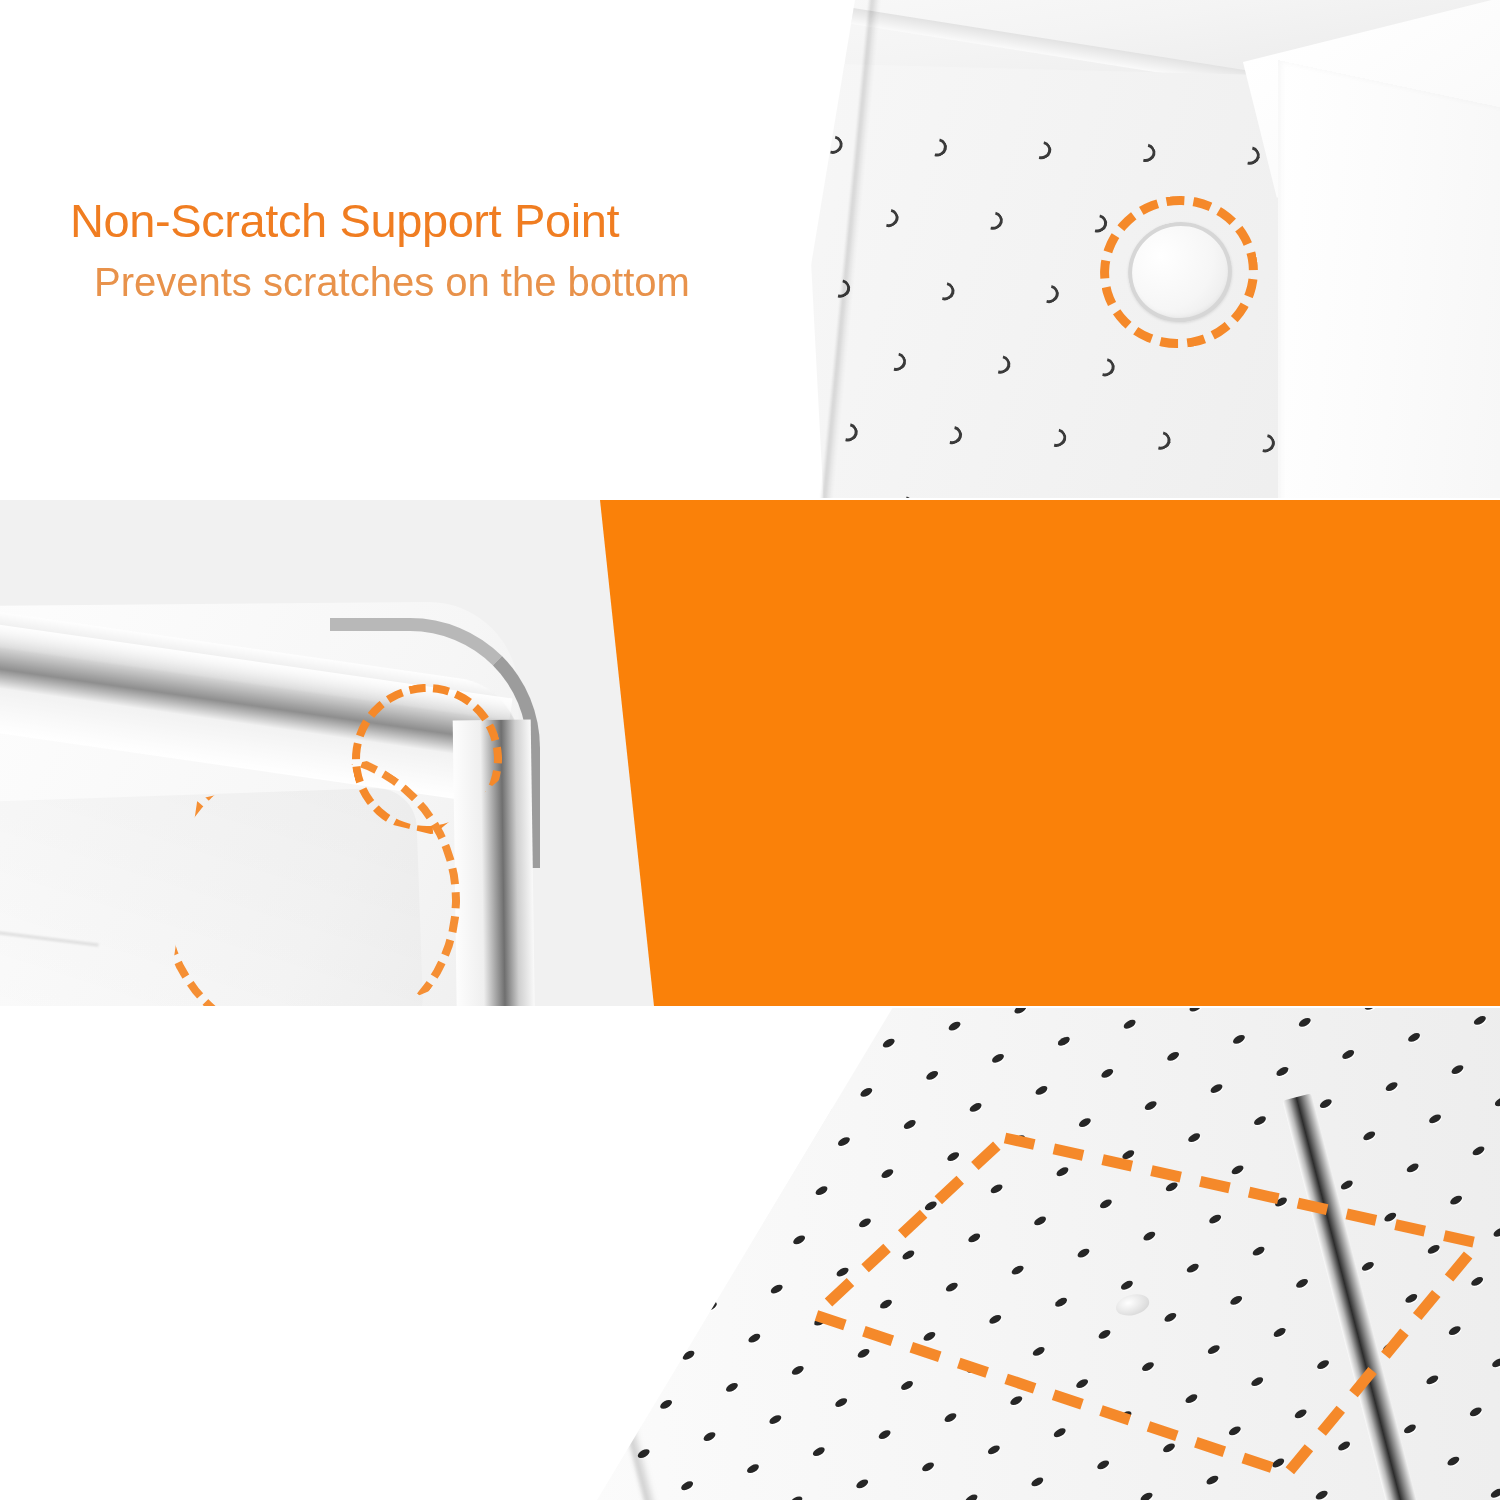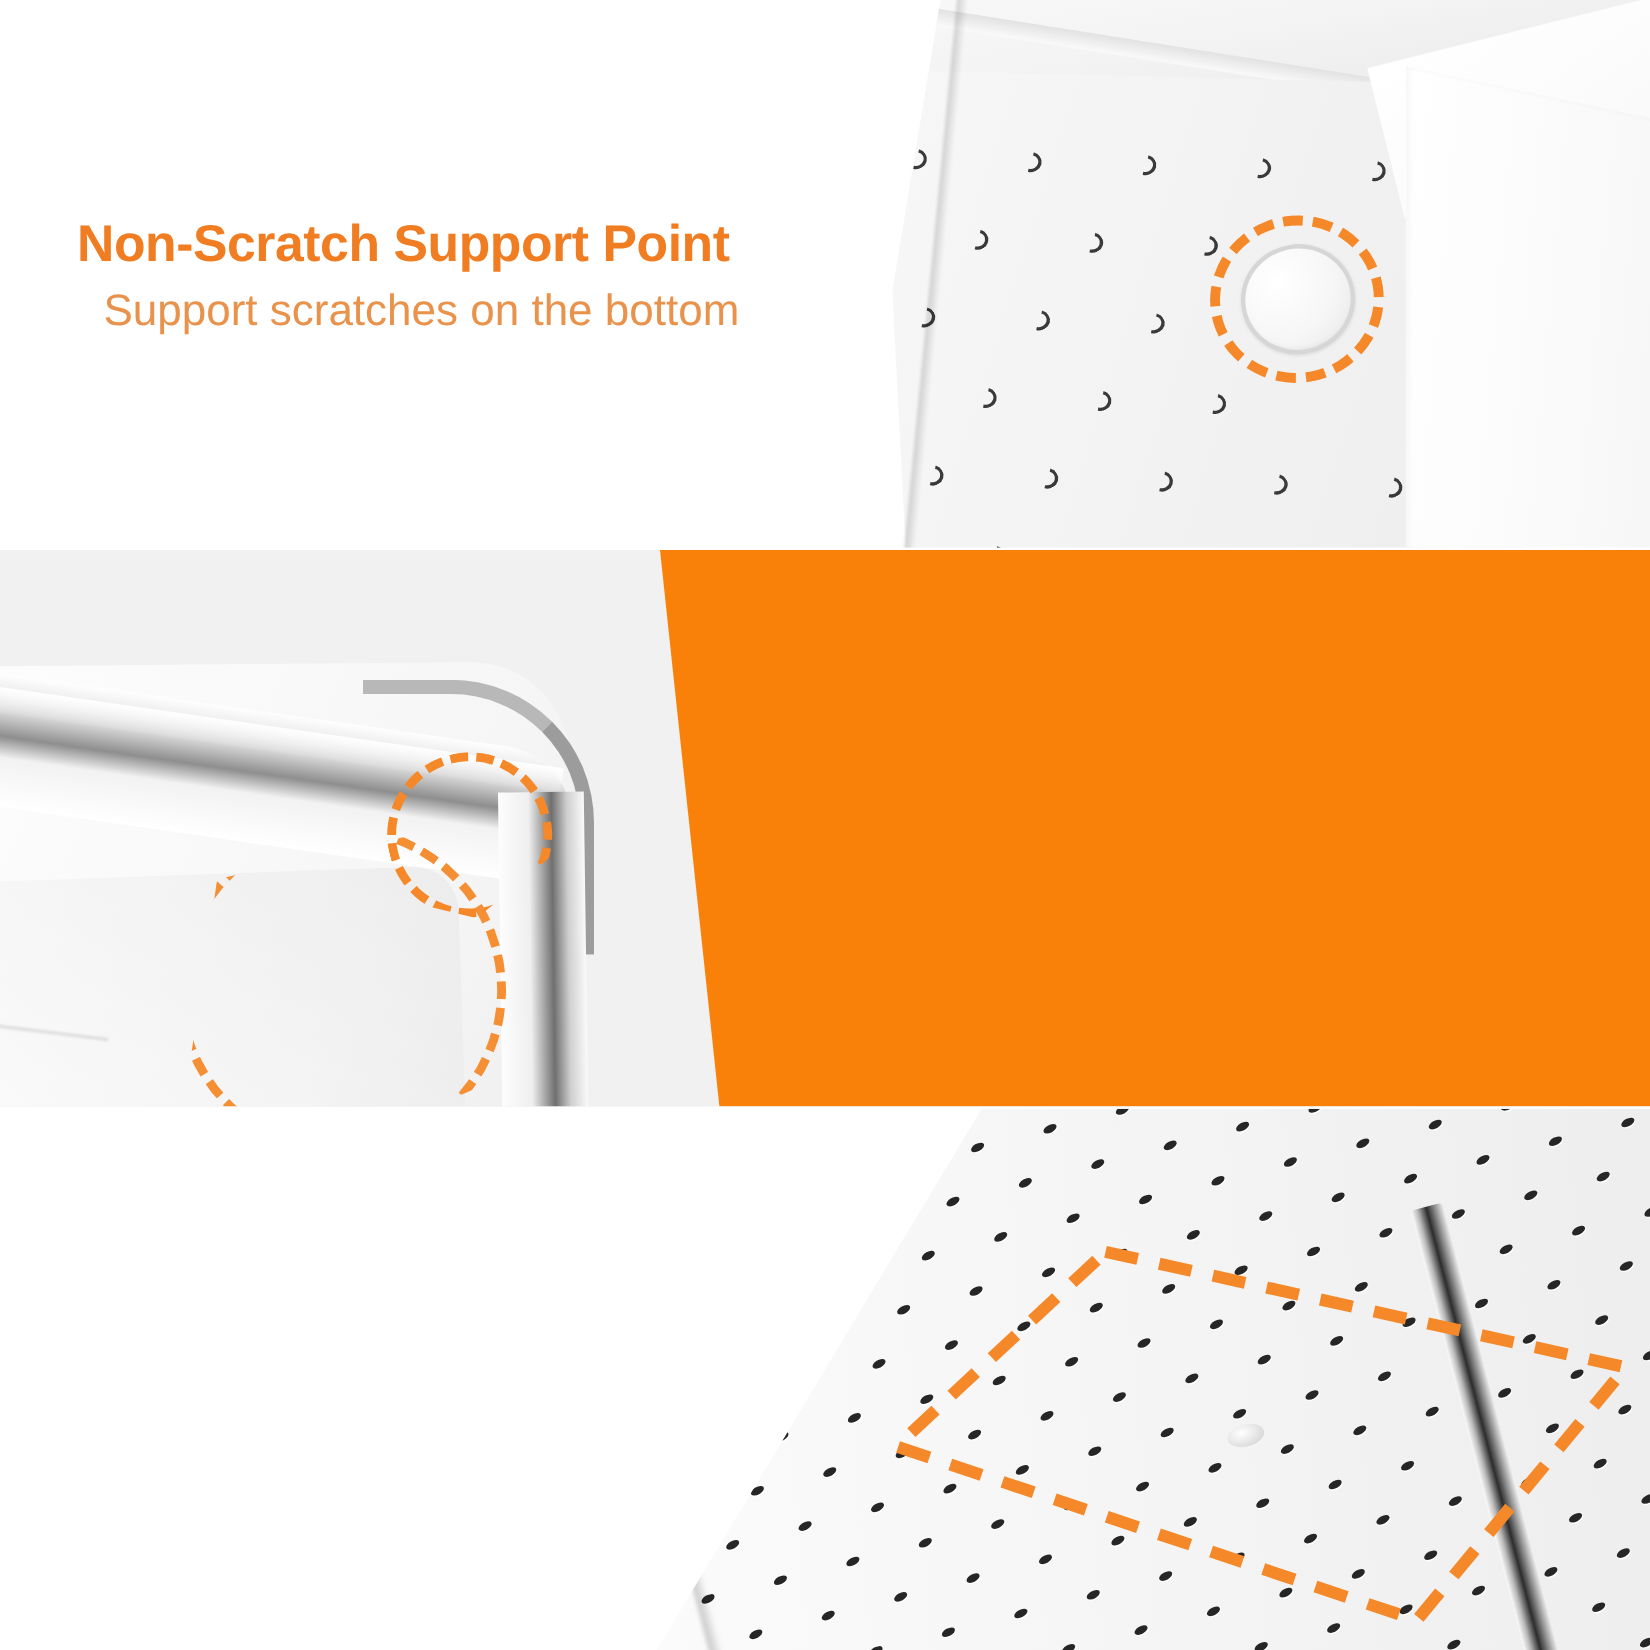--- a/index.html
+++ b/index.html
@@ -17,21 +17,21 @@
 
   
   .panel { position: absolute; left: 0; width: 1500px; overflow: hidden; }
   #panel-1 { top: 0;    height: 498px; background: #ffffff; }
   #panel-2 { top: 500px; height: 506px; background: #f1f1f1; }
   #panel-3 { top: 1008px; height: 492px; background: #ffffff; }
 
   
   .caption { position: absolute; z-index: 40; }
   .caption .title {
-    font-weight: 700;
+    font-weight: 400;
     letter-spacing: -0.4px;
     white-space: nowrap;
     line-height: 1.05;
   }
   .caption .subtitle {
     font-weight: 400;
     white-space: nowrap;
     line-height: 1.18;
   }
 
@@ -285,21 +285,21 @@
       <div id="p1-side-top"></div>
       <div id="p1-side"></div>
       <div id="p1-leadedge"></div>
 
       <div id="p1-support"></div>
       <div id="p1-support-ring"></div>
     </div>
 
     <div class="caption" id="caption-1">
       <div class="title">Non-Scratch Support Point</div>
-      <div class="subtitle">Support scratches on the bottom</div>
+      <div class="subtitle">Prevents scratches on the bottom</div>
     </div>
   </section>
 
   <section class="panel" id="panel-2">
 
     <div id="p2-photo">
       <div id="p2-body"></div>
       <div id="p2-inner-shadow"></div>
       <div id="p2-floor-line"></div>
       <div id="p2-rim"></div>

